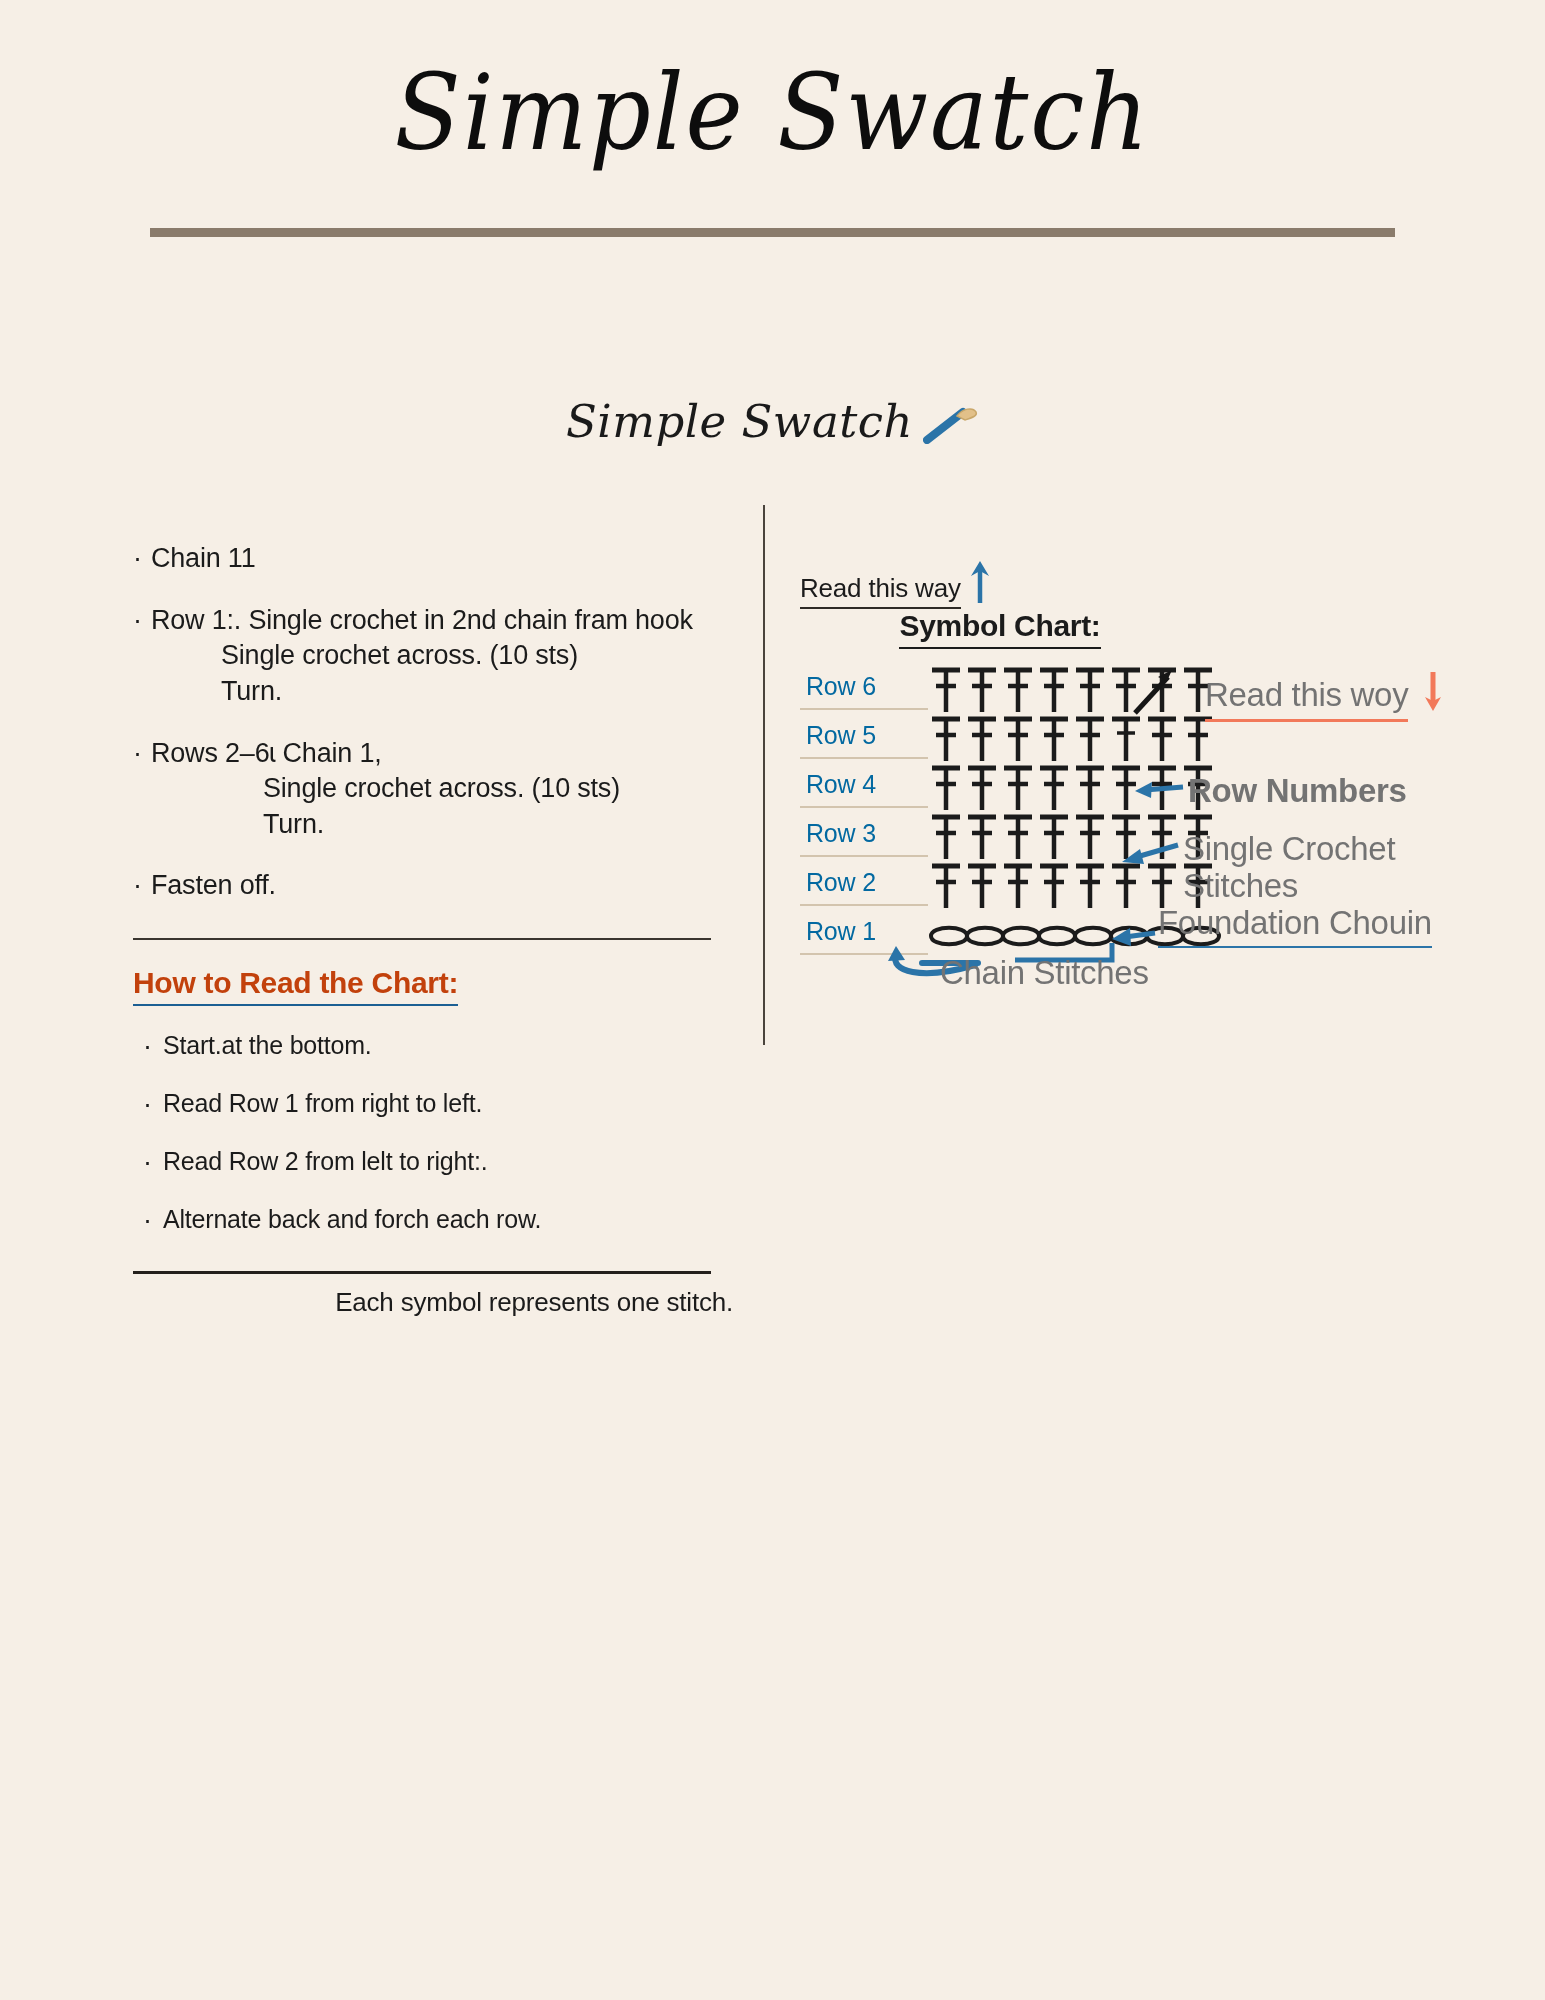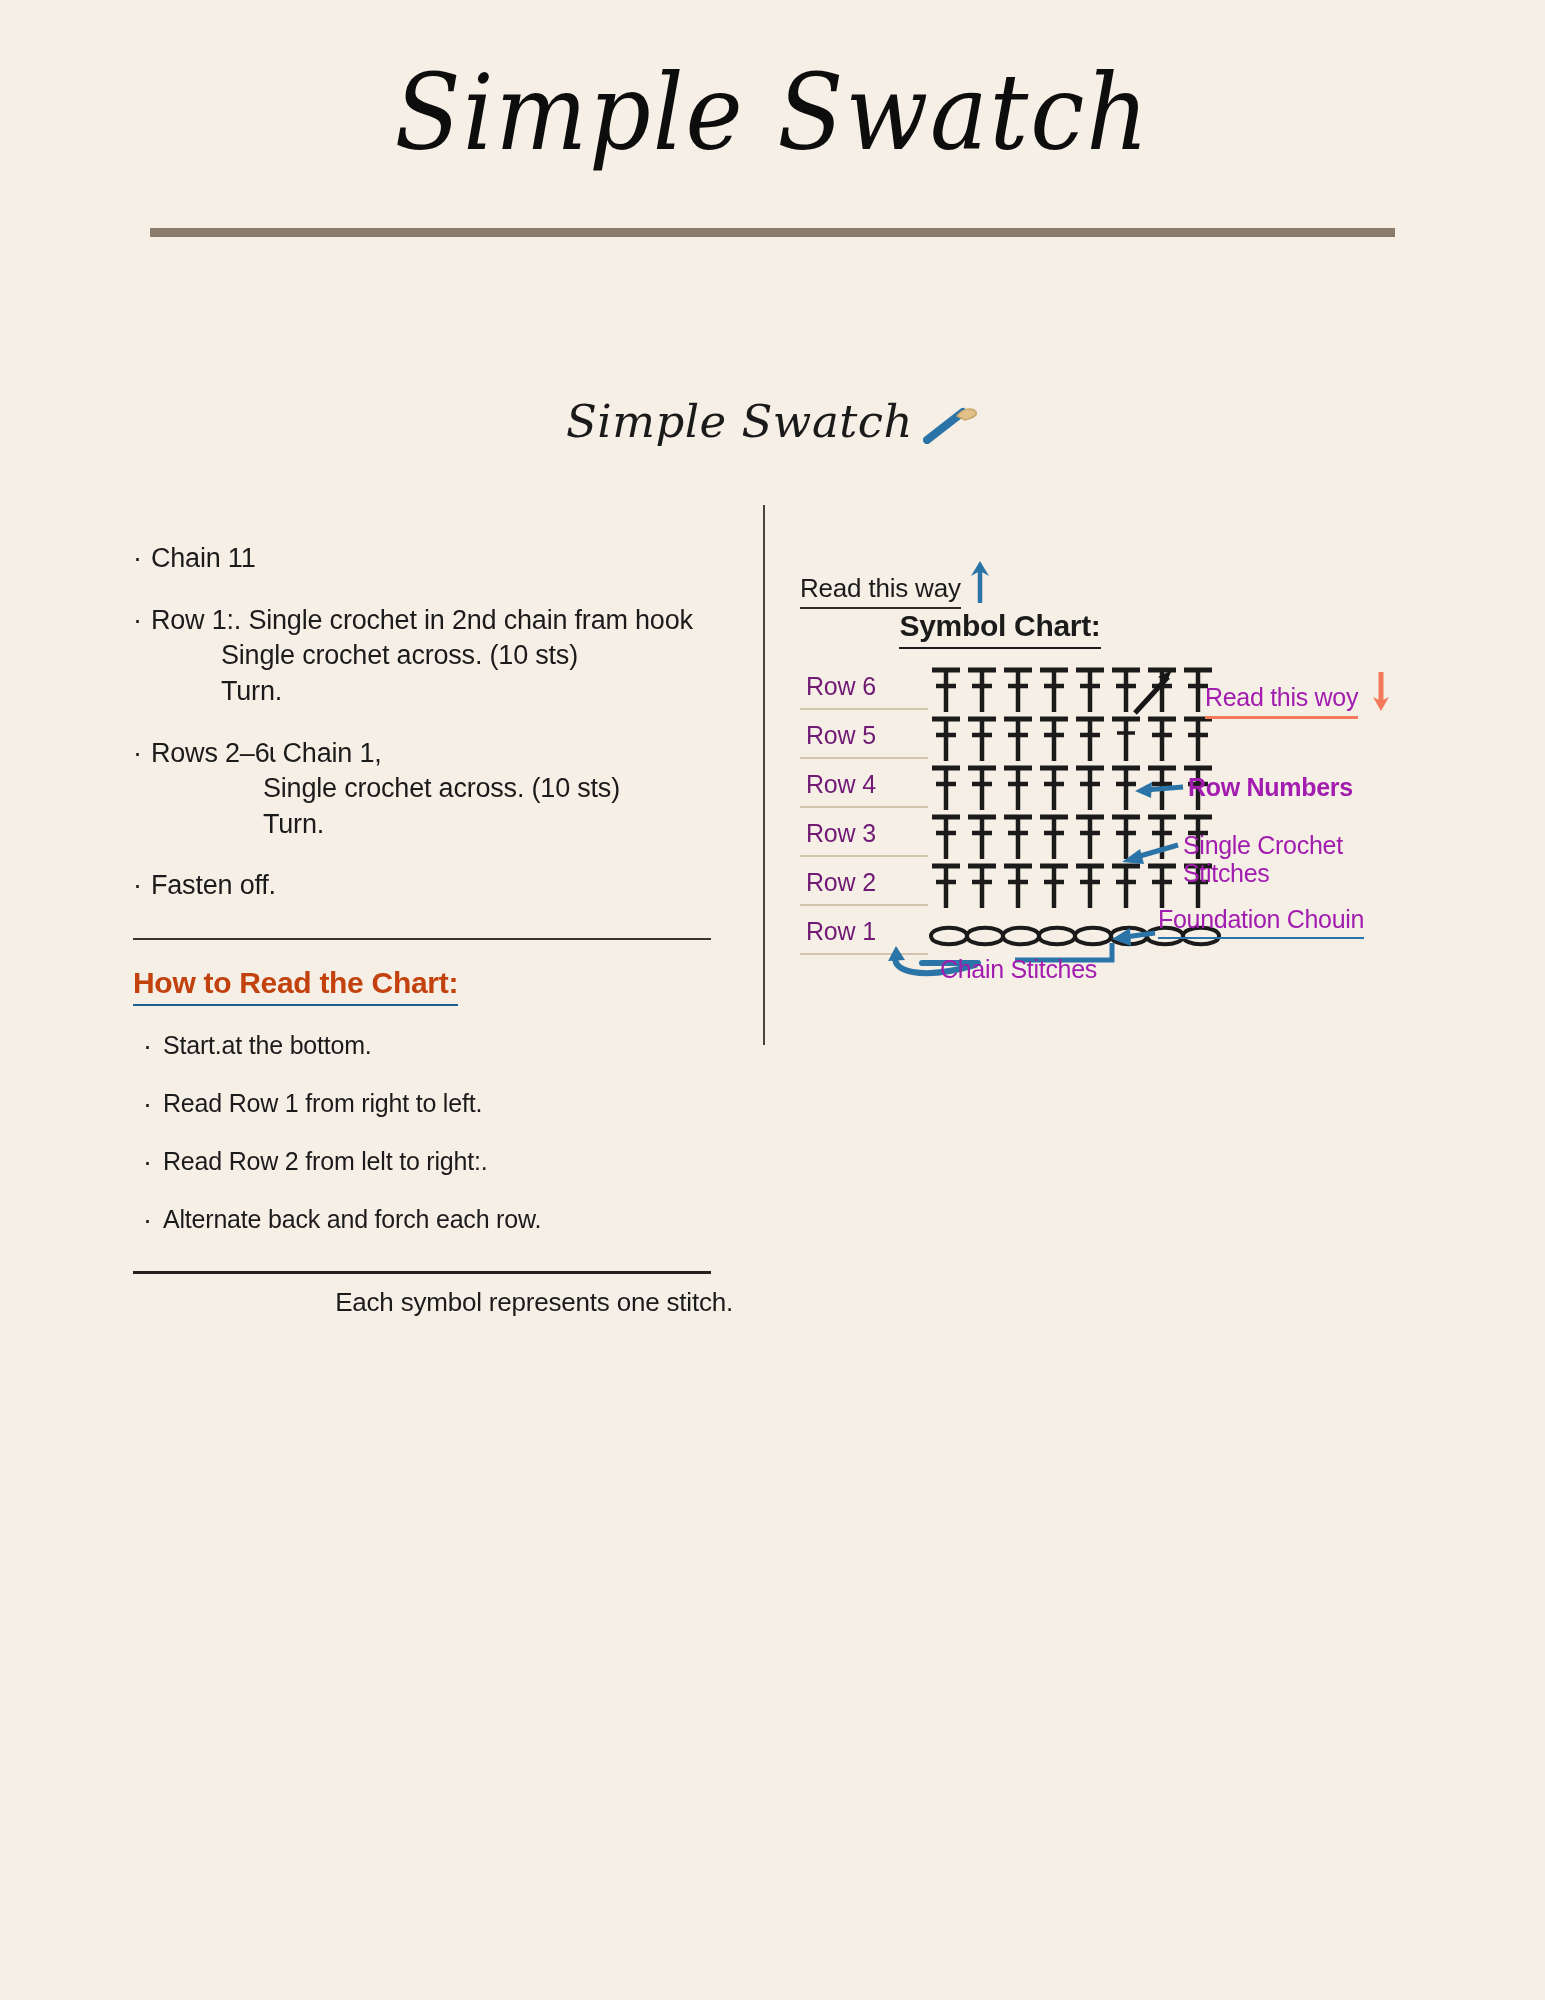--- a/index.html
+++ b/index.html
@@ -179,21 +179,21 @@
     height: 49px;
     position: relative;
   }
   .row-label-cell {
     width: 128px;
     flex: 0 0 128px;
     padding-bottom: 4px;
   }
   .row-label {
     font-size: 25px;
-    color: #701a75;
+    color: #0369a1;
     display: block;
     border-bottom: 2px solid #d3c4ae;
     padding-bottom: 7px;
     padding-left: 6px;
     letter-spacing: -0.2px;
   }
   .stitch-cell {
     flex: 1;
     position: relative;
     height: 49px;
@@ -210,24 +210,24 @@
     display: flex;
     position: absolute;
     left: 0;
     bottom: 9px;
   }
   .chain-link { display: block; margin-right: -6px; }
 
   
   .annot {
     position: absolute;
-    font-size: 25px;
+    font-size: 33px;
     letter-spacing: -0.3px;
     line-height: 1.12;
-    color: #a21caf;
+    color: #737373;
     white-space: nowrap;
   }
   #annot-readway-right {
     left: 405px;
     top: 7px;
   }
   #annot-readway-right .ul {
     border-bottom: 3.5px solid #f2795a;
     padding-bottom: 5px;
     display: inline-block;

